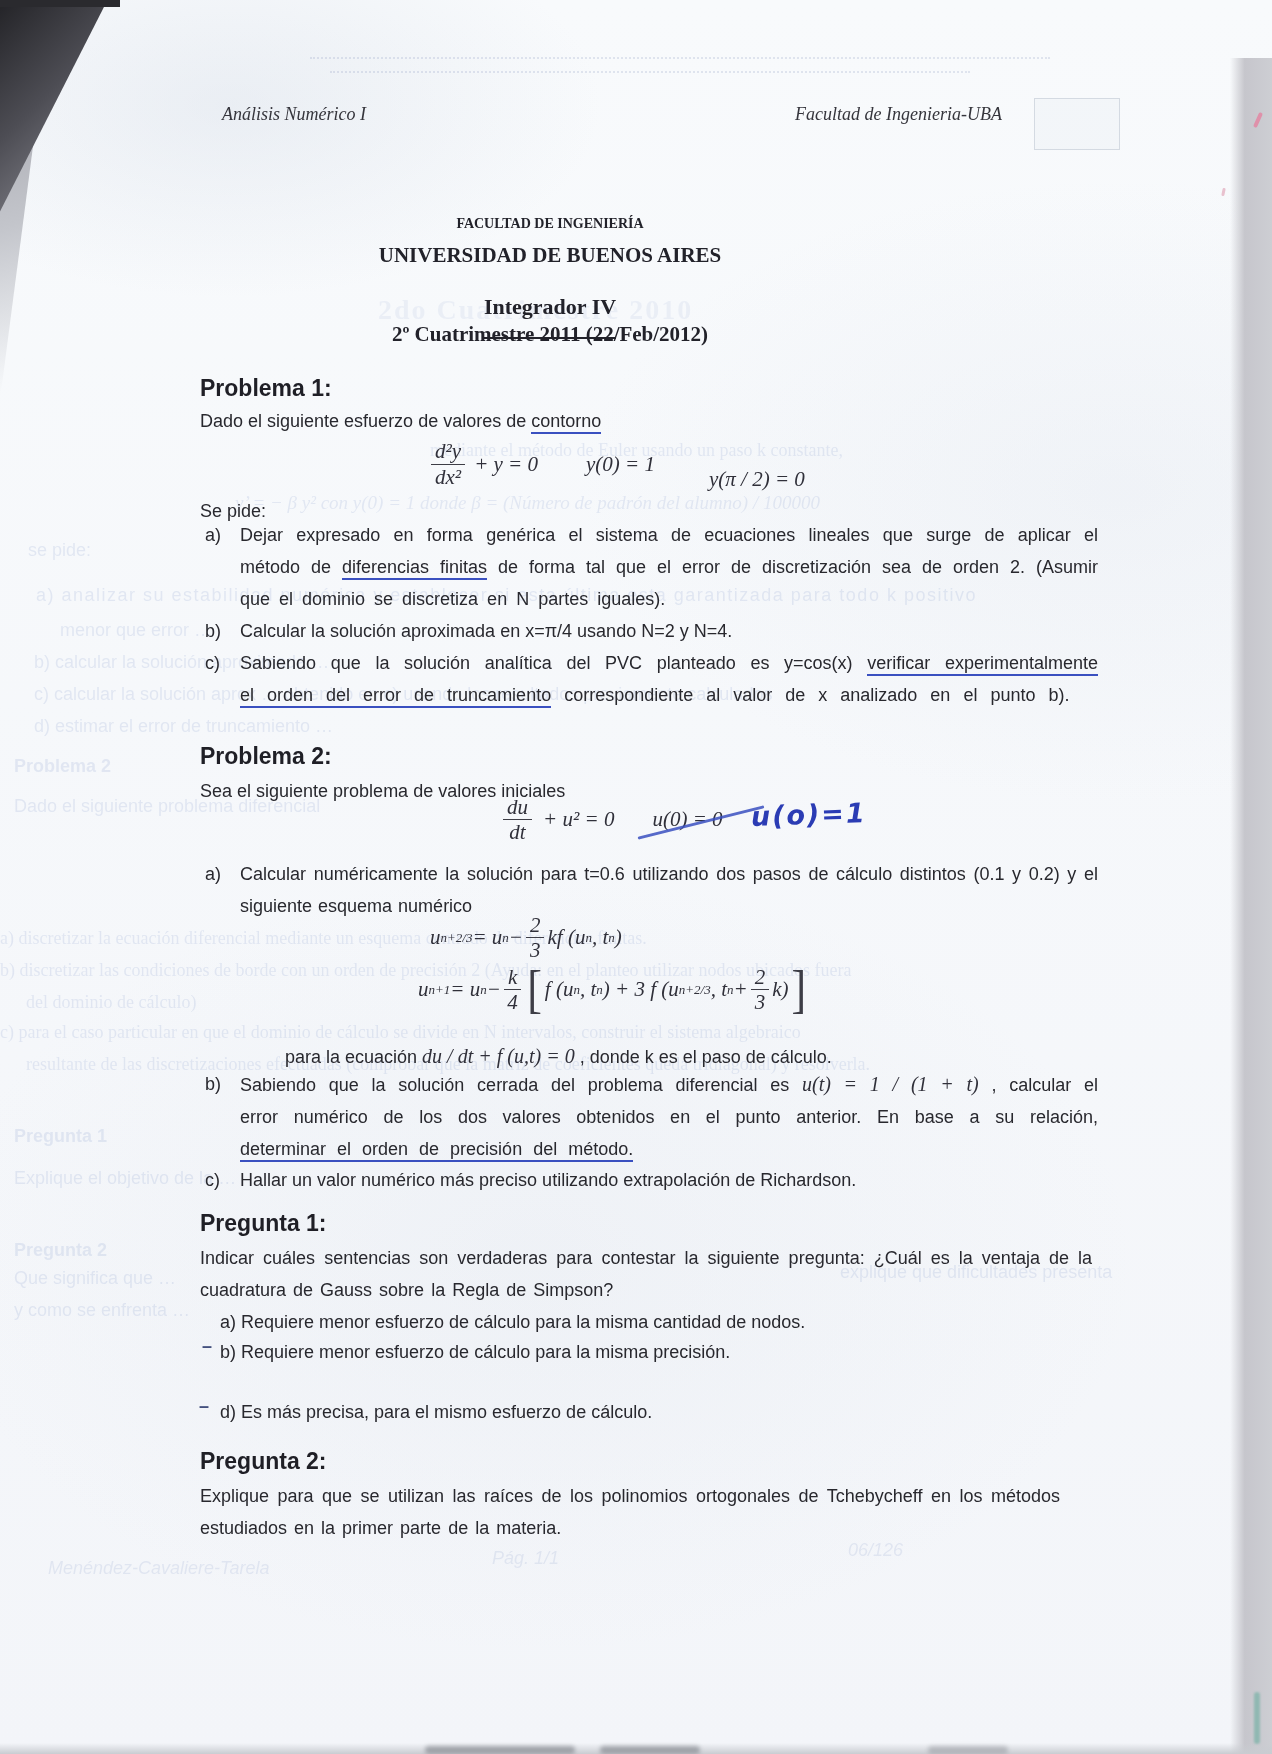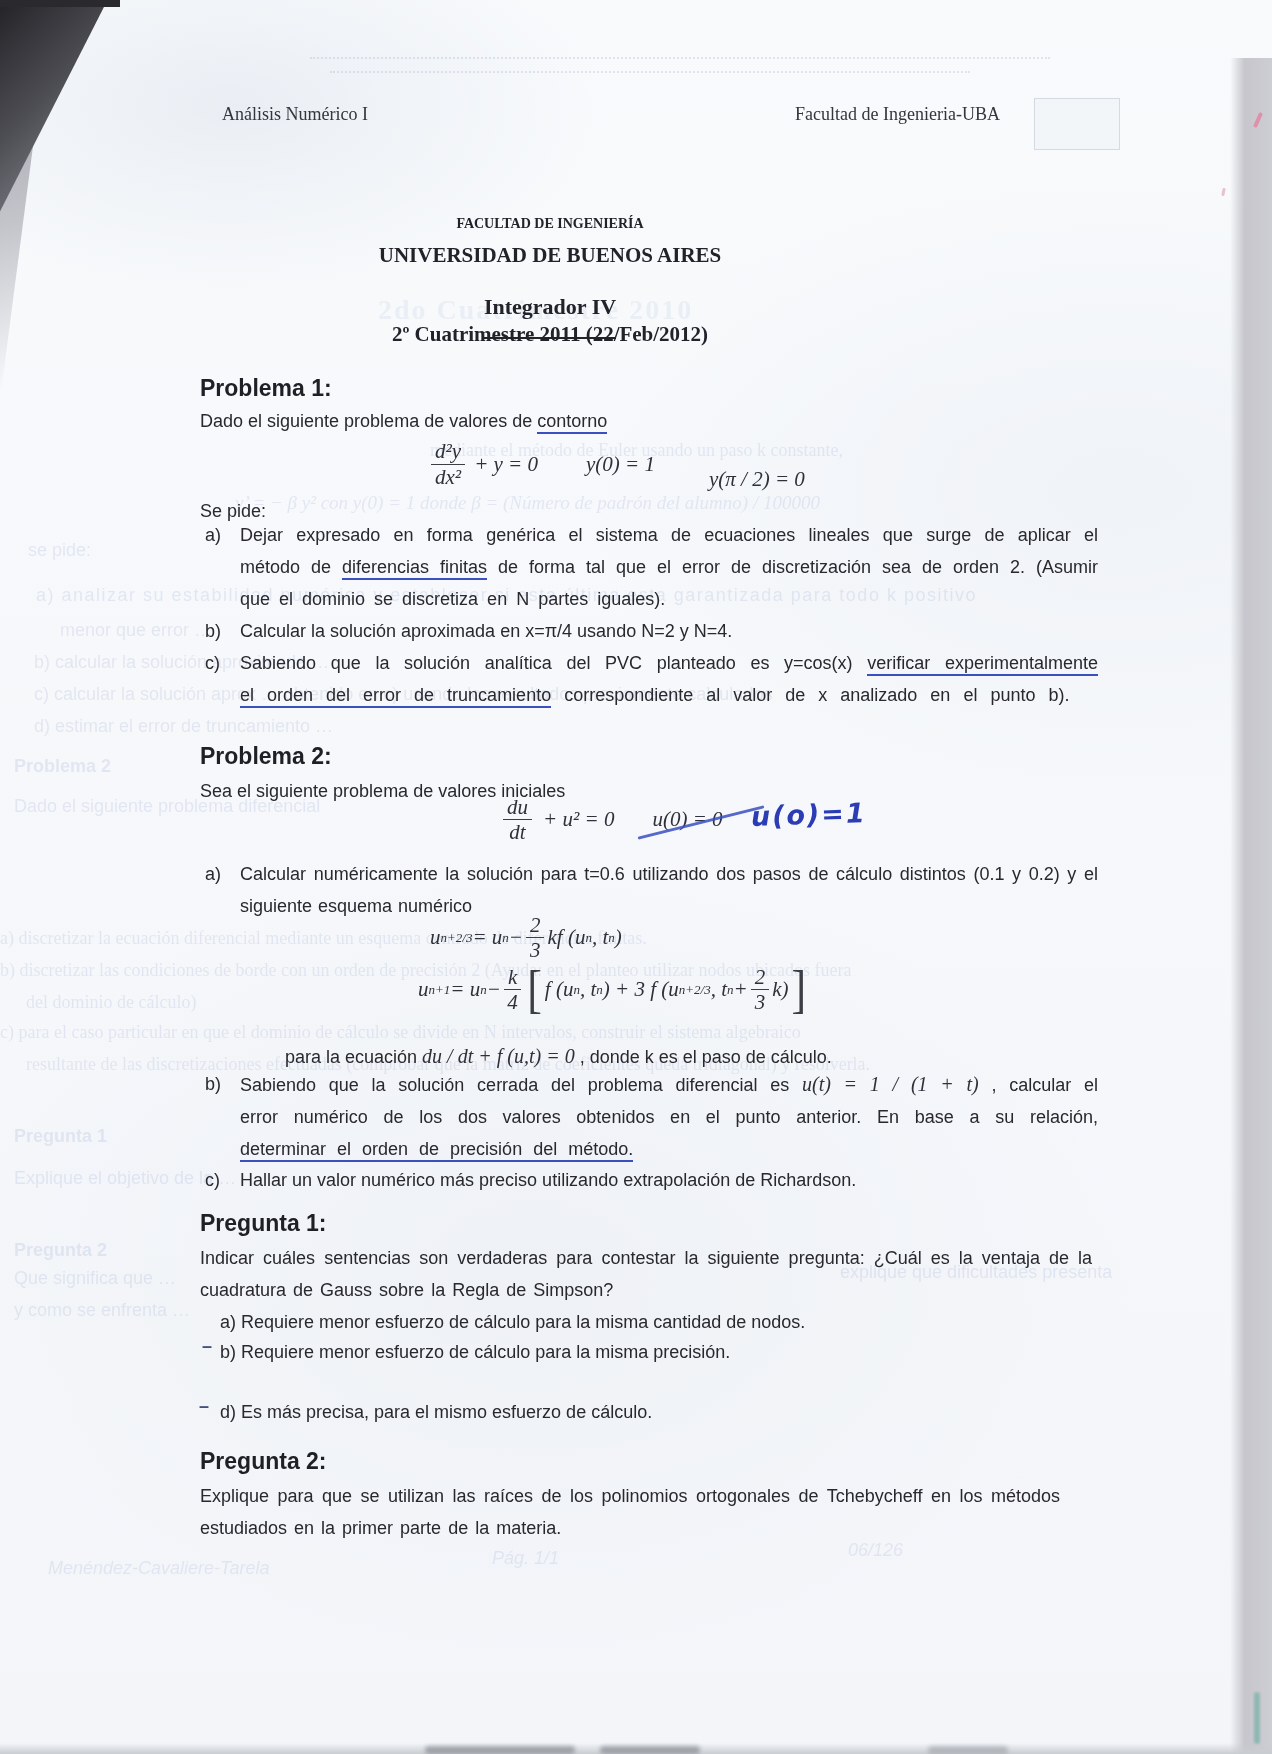--- a/index.html
+++ b/index.html
@@ -35,21 +35,21 @@
   .bl8{top:716px;left:34px;} .bl9{top:756px;left:14px;font-weight:bold;}
   .bl10{top:796px;left:14px;} .bl11{top:928px;left:0;} .bl12{top:960px;left:0;}
   .bl13{top:992px;left:26px;} .bl14{top:1022px;left:0;} .bl15{top:1054px;left:26px;}
   .bl16{top:1126px;left:14px;font-weight:bold;} .bl17{top:1168px;left:14px;}
   .bl18{top:1240px;left:14px;font-weight:bold;} .bl19{top:1268px;left:14px;}
   .bl20{top:1262px;left:840px;} .bl21{top:1300px;left:14px;}
   .blf1{top:1558px;left:48px;font-style:italic;opacity:.18;color:#8b9ecb;}
   .blf2{top:1548px;left:492px;font-style:italic;opacity:.18;color:#8b9ecb;}
   .blf3{top:1540px;left:848px;font-style:italic;opacity:.18;color:#8b9ecb;}
   
-  .hdr{top:104px;font-family:"Liberation Serif",serif;font-size:18px;color:#35353c;}
+  .hdr{top:104px;font-family:"Liberation Serif",serif;font-style:italic;font-size:18px;color:#35353c;}
   .hdr-l{left:222px;} .hdr-r{left:795px;}
   .titlebox{top:150px;left:186px;width:902px;height:38px;border:2px solid #3a3a40;display:flex;align-items:center;justify-content:center;background:rgba(255,255,255,.25);}
   .titlebox span{font-size:26px;font-weight:bold;letter-spacing:.5px;color:#1c1c21;}
   .serifblock{left:200px;width:700px;text-align:center;font-family:"Liberation Serif",serif;font-weight:bold;color:#22222a;}
   .inst1{top:216px;font-size:14px;} .inst2{top:243px;font-size:21px;}
   .examtitle{top:294px;font-size:22px;} .examtitle span{border-bottom:2.5px solid #22222a;padding-bottom:18px;}
   .examsub{top:322px;font-size:21px;}
   .h-sec{font-size:23px;font-weight:bold;color:#1f1f26;left:200px;}
   .body{font-size:18px;line-height:32px;color:#28282e;}
   .para{left:240px;width:858px;text-align:justify;}
@@ -112,21 +112,21 @@
   <div class="abs hdr hdr-l">Análisis Numérico I</div>
   <div class="abs hdr hdr-r">Facultad de Ingenieria-UBA</div>
 
 
   <div class="abs serifblock inst1">FACULTAD DE INGENIERÍA</div>
   <div class="abs serifblock inst2">UNIVERSIDAD DE BUENOS AIRES</div>
   <div class="abs serifblock examtitle"><span>Integrador IV</span></div>
   <div class="abs serifblock examsub">2º Cuatrimestre 2011 (22/Feb/2012)</div>
 
   <div class="abs h-sec" style="top:375px;">Problema 1:</div>
-  <div class="abs body" style="top:405px;left:200px;"><span>Dado el siguiente problema de valores de </span><span class="hand-u">contorno</span></div>
+  <div class="abs body" style="top:405px;left:200px;"><span>Dado el siguiente esfuerzo de valores de </span><span class="hand-u">contorno</span></div>
 
   <div class="abs eqrow mathserif eq1">
     <span class="frac">
         <span class="fn">d²y</span>
         <span class="fd">dx²</span>
       </span>
     <span class="gap1">+ y = 0</span>
     <span class="gap2">y(0) = 1</span>
     <span class="gap3">y(π / 2) = 0</span>
   </div>

